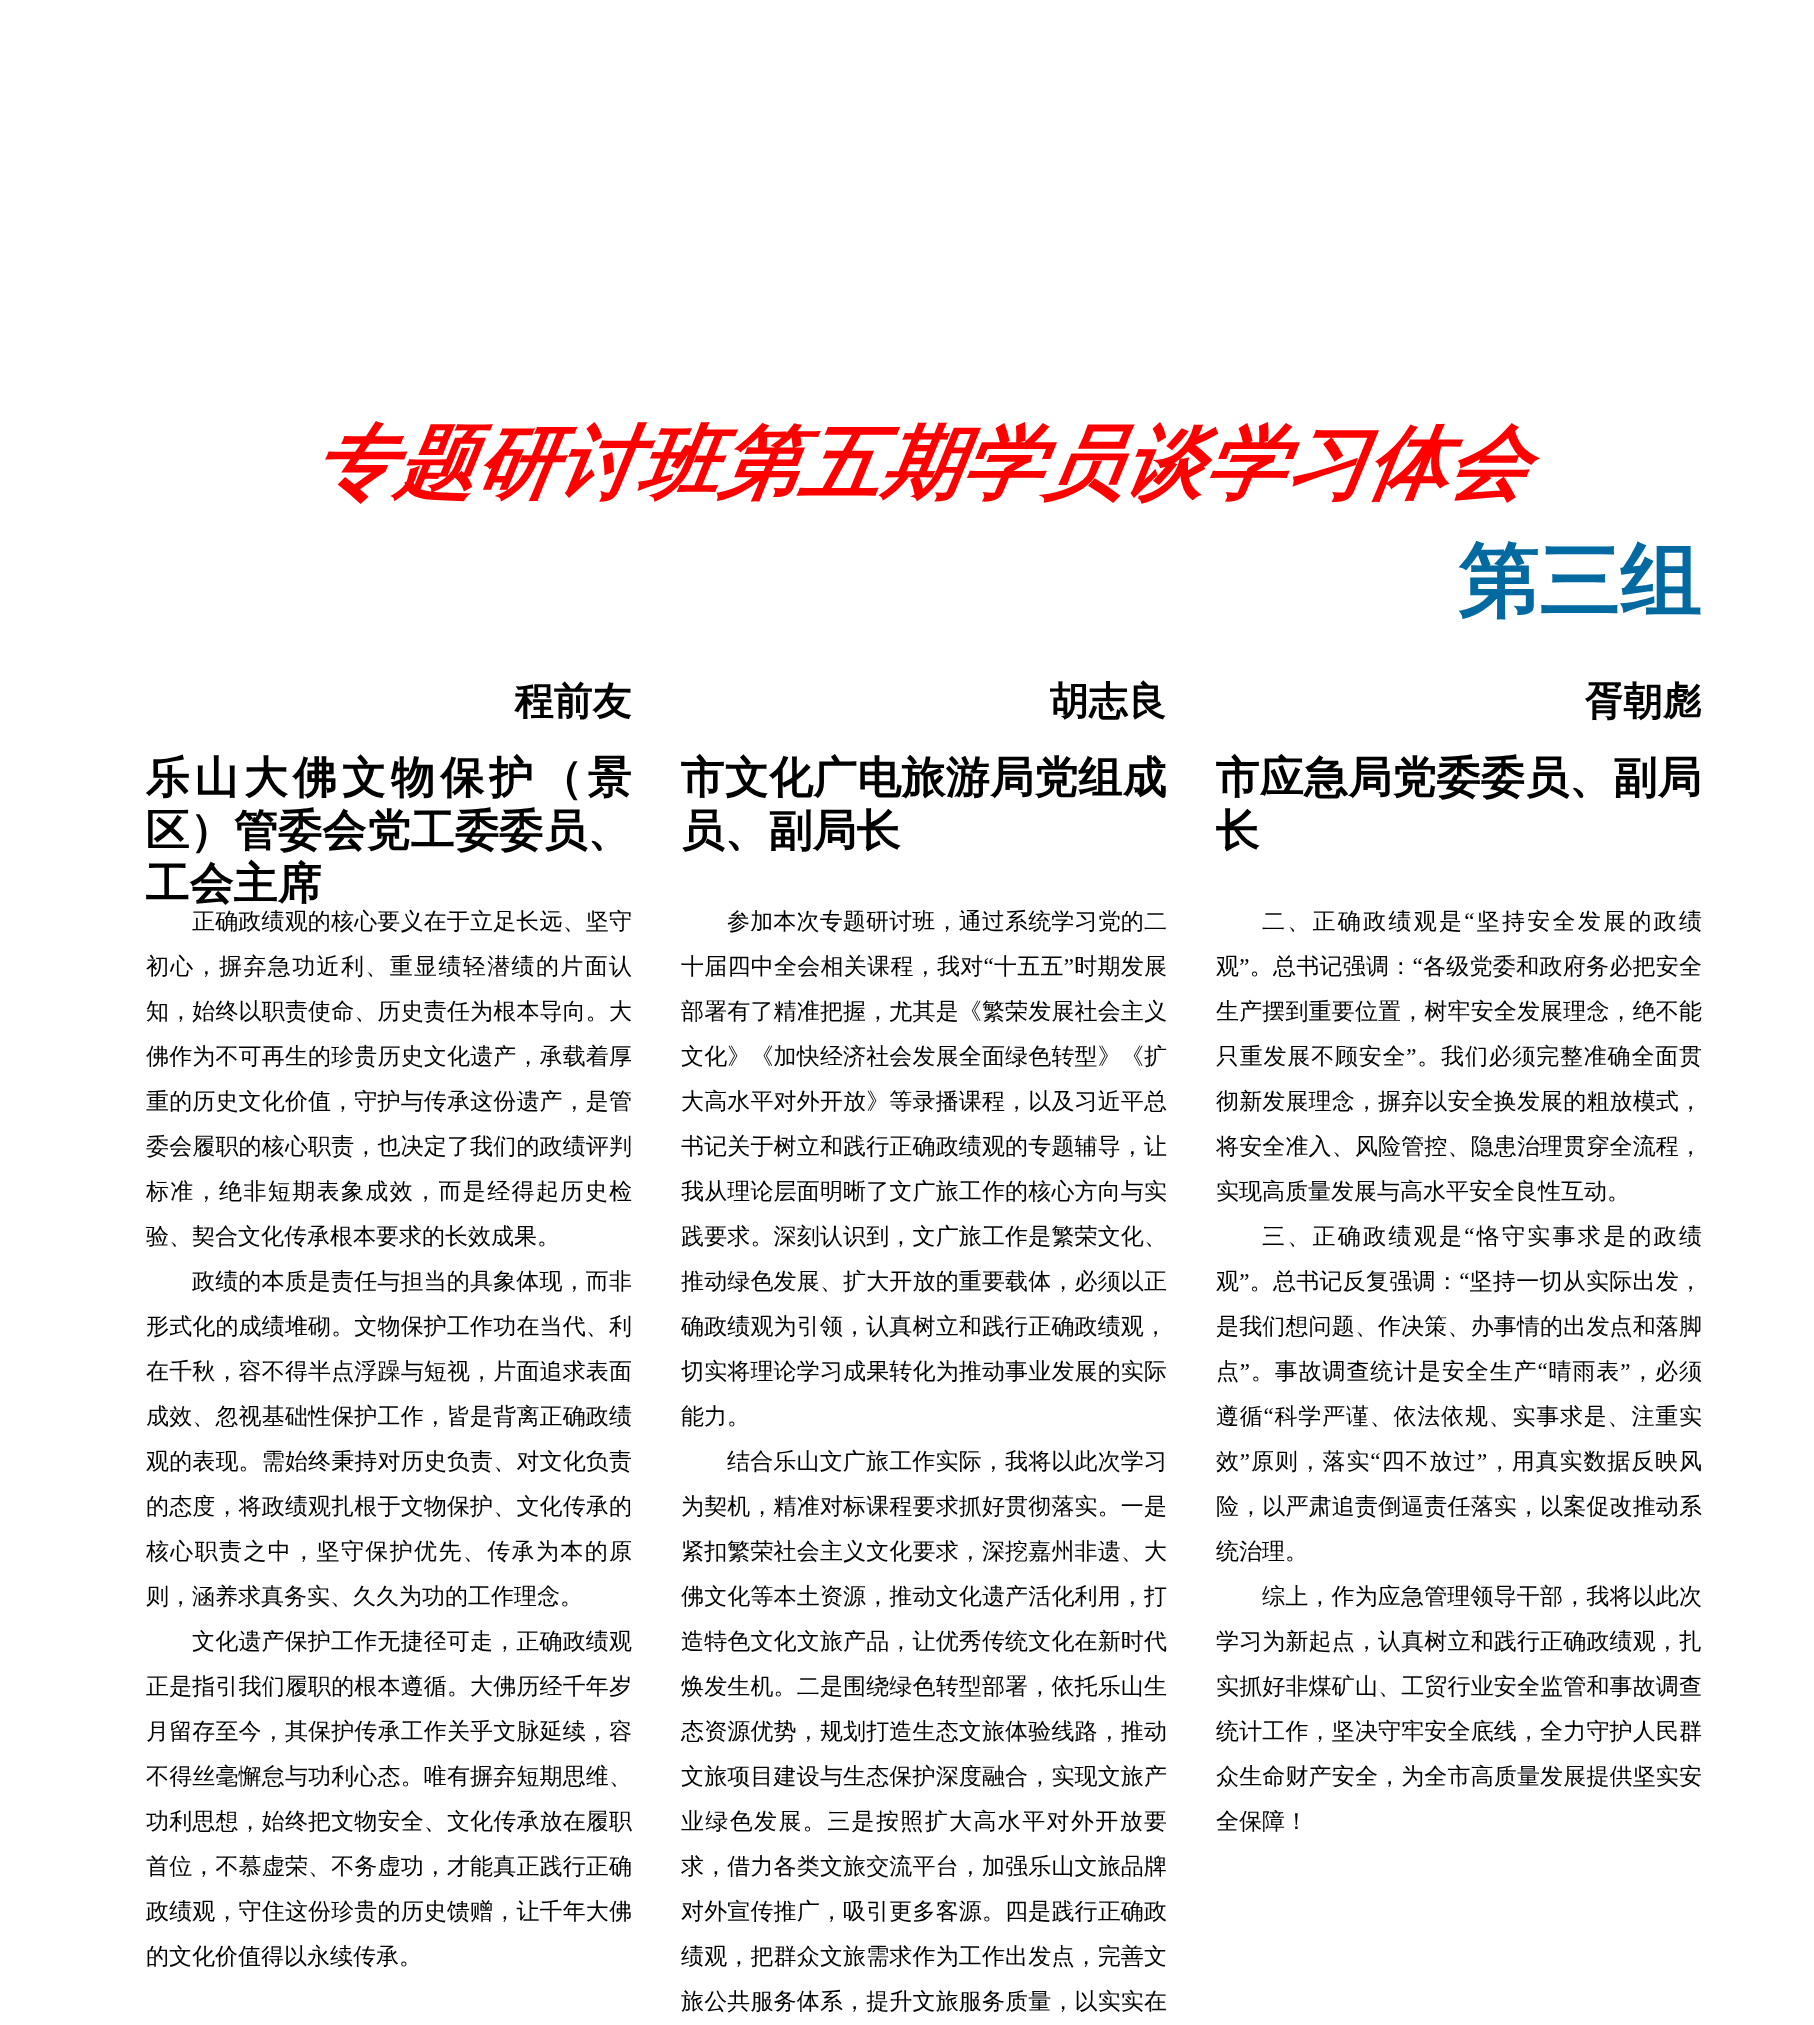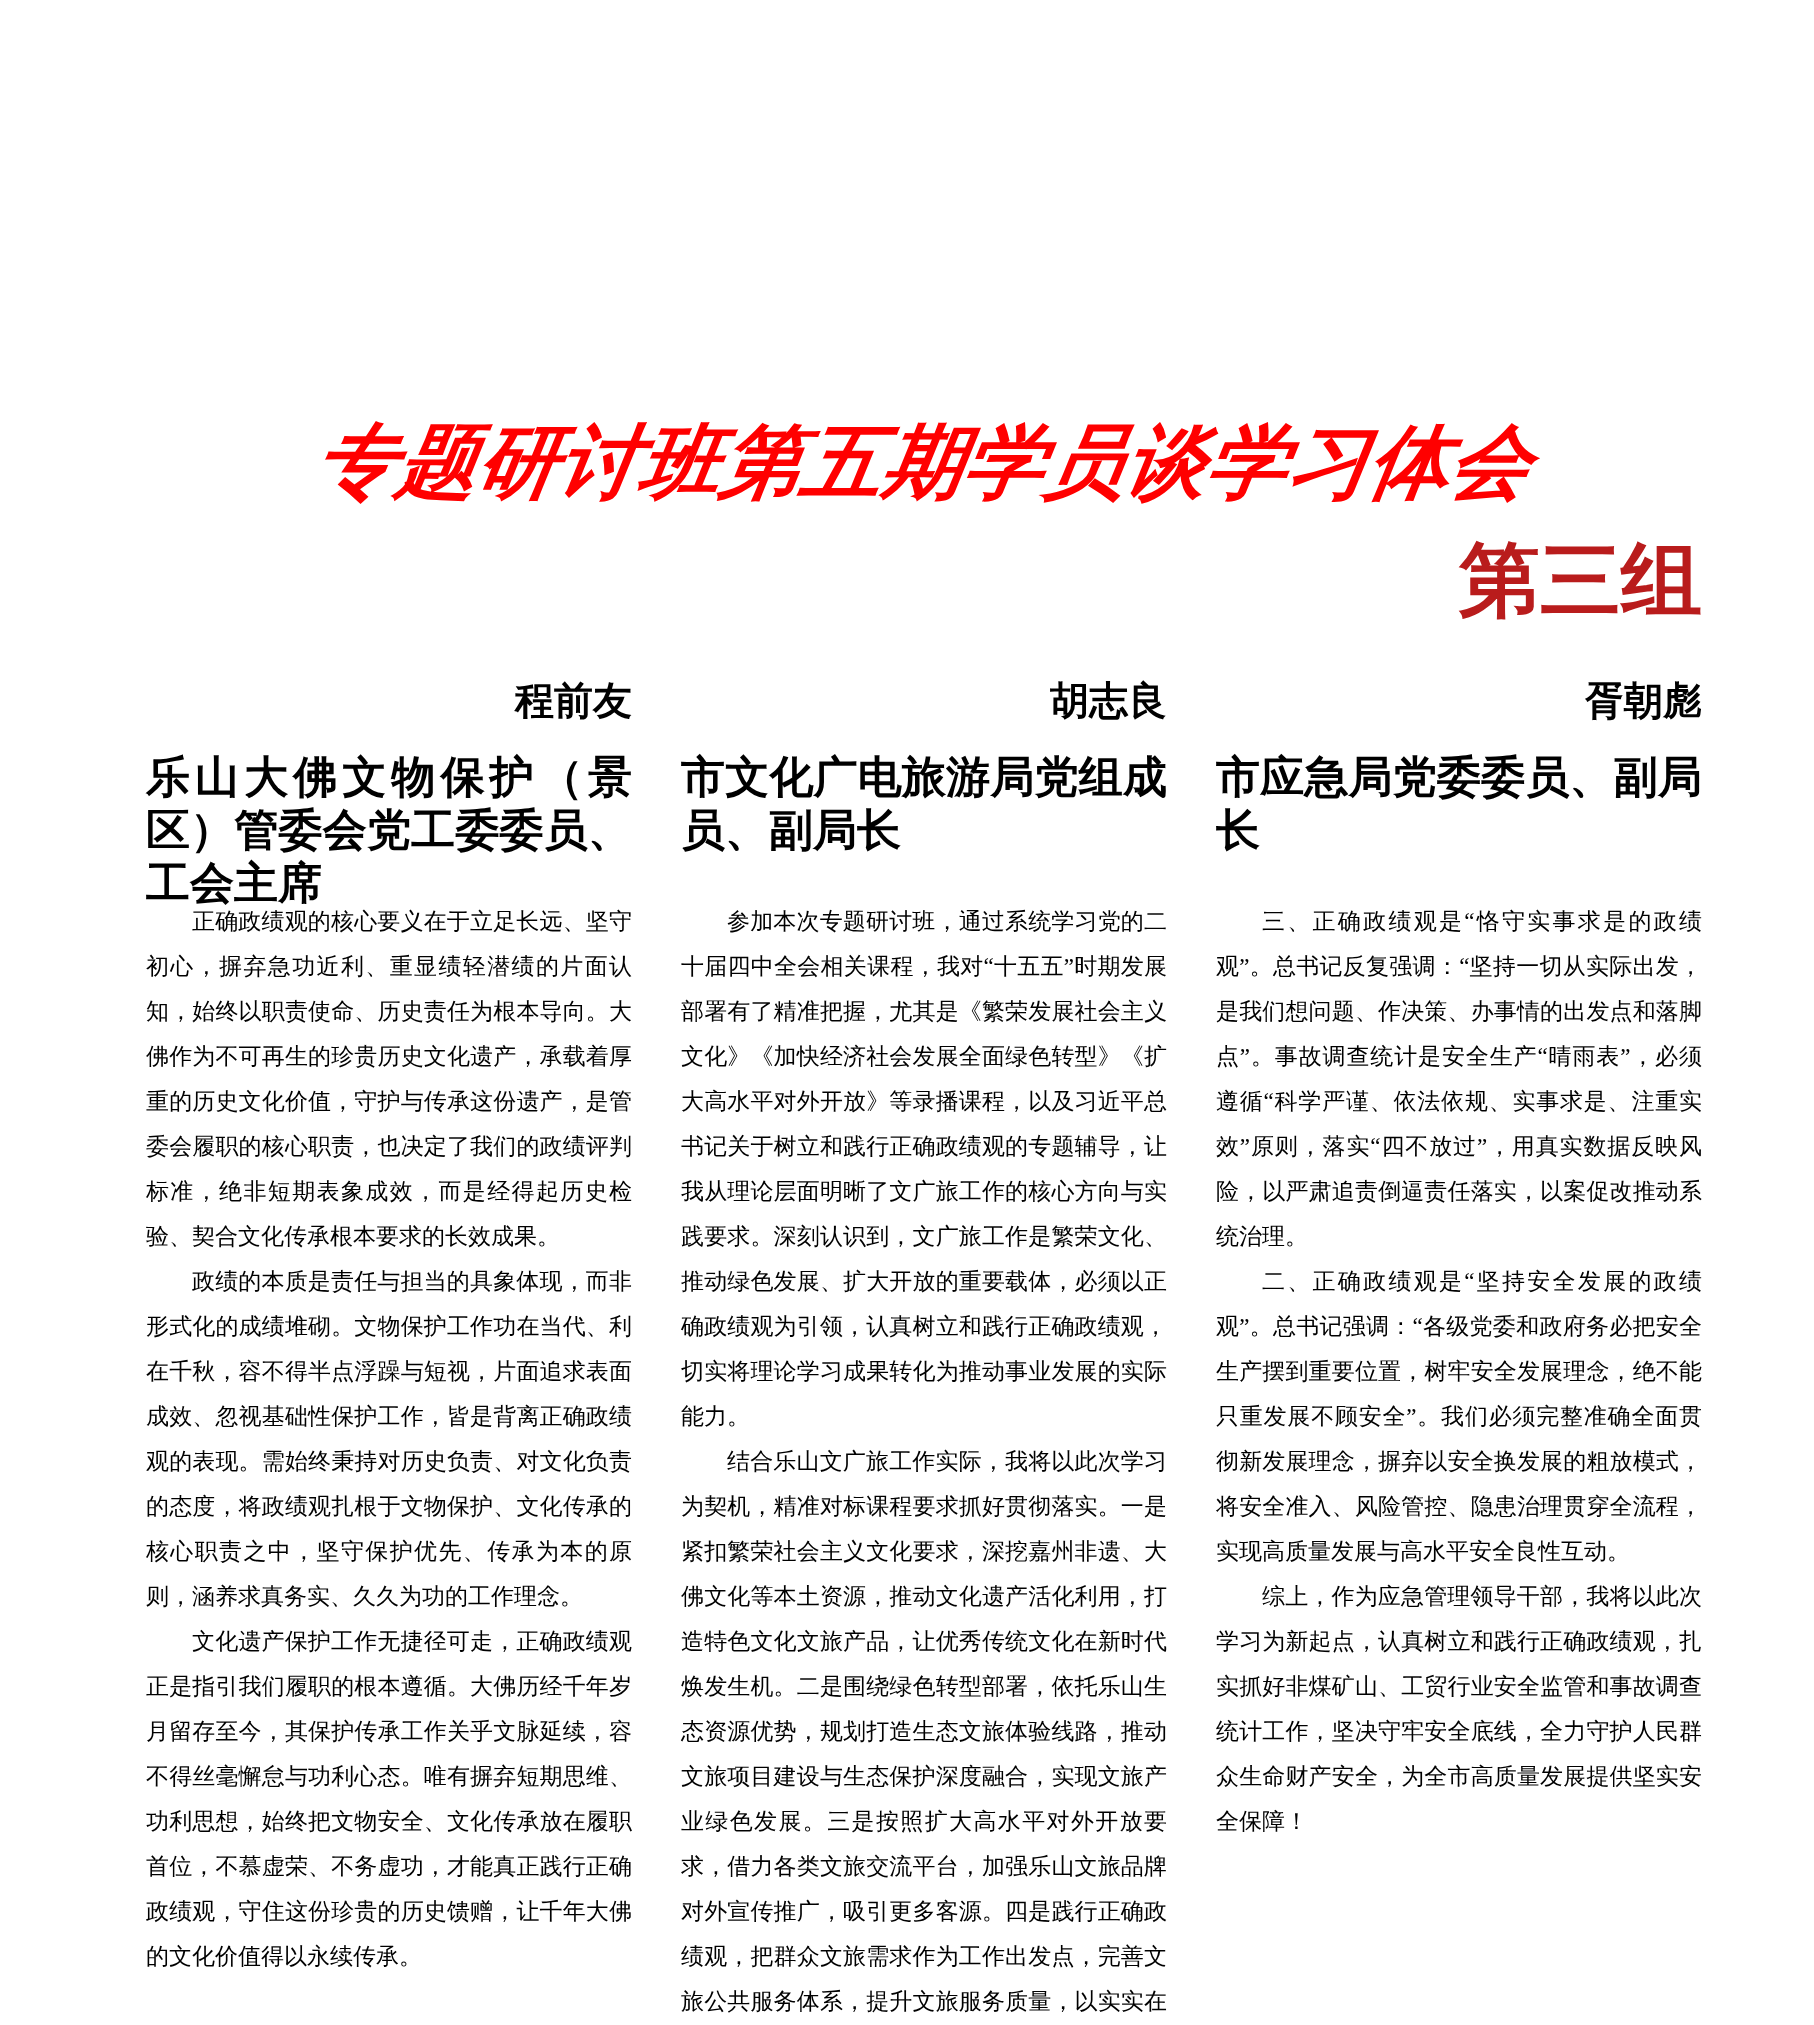--- a/index.html
+++ b/index.html
@@ -31,21 +31,21 @@
     display: inline-block;
     transform: skewX(-9deg);
     font-style: italic;
   }
   .group-subtitle {
     margin-top: 16px;
     text-align: right;
     font-size: 81px;
     line-height: 93px;
     font-weight: bold;
-    color: #b91c1c;
+    color: #0369a1;
     font-family: "Liberation Sans", "DejaVu Sans", sans-serif;
   }
   .columns {
     margin-top: 45px;
     display: flex;
     gap: 49px;
   }
   .col {
     width: 486px;
     flex: 0 0 486px;
@@ -111,22 +111,22 @@
           <p>结合乐山文广旅工作实际，我将以此次学习为契机，精准对标课程要求抓好贯彻落实。一是紧扣繁荣社会主义文化要求，深挖嘉州非遗、大佛文化等本土资源，推动文化遗产活化利用，打造特色文化文旅产品，让优秀传统文化在新时代焕发生机。二是围绕绿色转型部署，依托乐山生态资源优势，规划打造生态文旅体验线路，推动文旅项目建设与生态保护深度融合，实现文旅产业绿色发展。三是按照扩大高水平对外开放要求，借力各类文旅交流平台，加强乐山文旅品牌对外宣传推广，吸引更多客源。四是践行正确政绩观，把群众文旅需求作为工作出发点，完善文旅公共服务体系，提升文旅服务质量，以实实在在的工作成效，为乐山文广旅事业高质量发展赋能，助力谱写中国式现代化乐山新篇章。</p>
         </div>
       </div>
 
       <div class="col">
         <div class="col-header">
           <div class="author-name">胥朝彪</div>
           <div class="author-role">市应急局党委委员、副局长</div>
         </div>
         <div class="body-text">
+          <p>二、正确政绩观是“坚持安全发展的政绩观”。总书记强调：“各级党委和政府务必把安全生产摆到重要位置，树牢安全发展理念，绝不能只重发展不顾安全”。我们必须完整准确全面贯彻新发展理念，摒弃以安全换发展的粗放模式，将安全准入、风险管控、隐患治理贯穿全流程，实现高质量发展与高水平安全良性互动。</p>
           <p>三、正确政绩观是“恪守实事求是的政绩观”。总书记反复强调：“坚持一切从实际出发，是我们想问题、作决策、办事情的出发点和落脚点”。事故调查统计是安全生产“晴雨表”，必须遵循“科学严谨、依法依规、实事求是、注重实效”原则，落实“四不放过”，用真实数据反映风险，以严肃追责倒逼责任落实，以案促改推动系统治理。</p>
-          <p>二、正确政绩观是“坚持安全发展的政绩观”。总书记强调：“各级党委和政府务必把安全生产摆到重要位置，树牢安全发展理念，绝不能只重发展不顾安全”。我们必须完整准确全面贯彻新发展理念，摒弃以安全换发展的粗放模式，将安全准入、风险管控、隐患治理贯穿全流程，实现高质量发展与高水平安全良性互动。</p>
           <p>综上，作为应急管理领导干部，我将以此次学习为新起点，认真树立和践行正确政绩观，扎实抓好非煤矿山、工贸行业安全监管和事故调查统计工作，坚决守牢安全底线，全力守护人民群众生命财产安全，为全市高质量发展提供坚实安全保障！</p>
         </div>
       </div>
 
     </div>
   </div>
 </div>
 
 
 </body></html>

